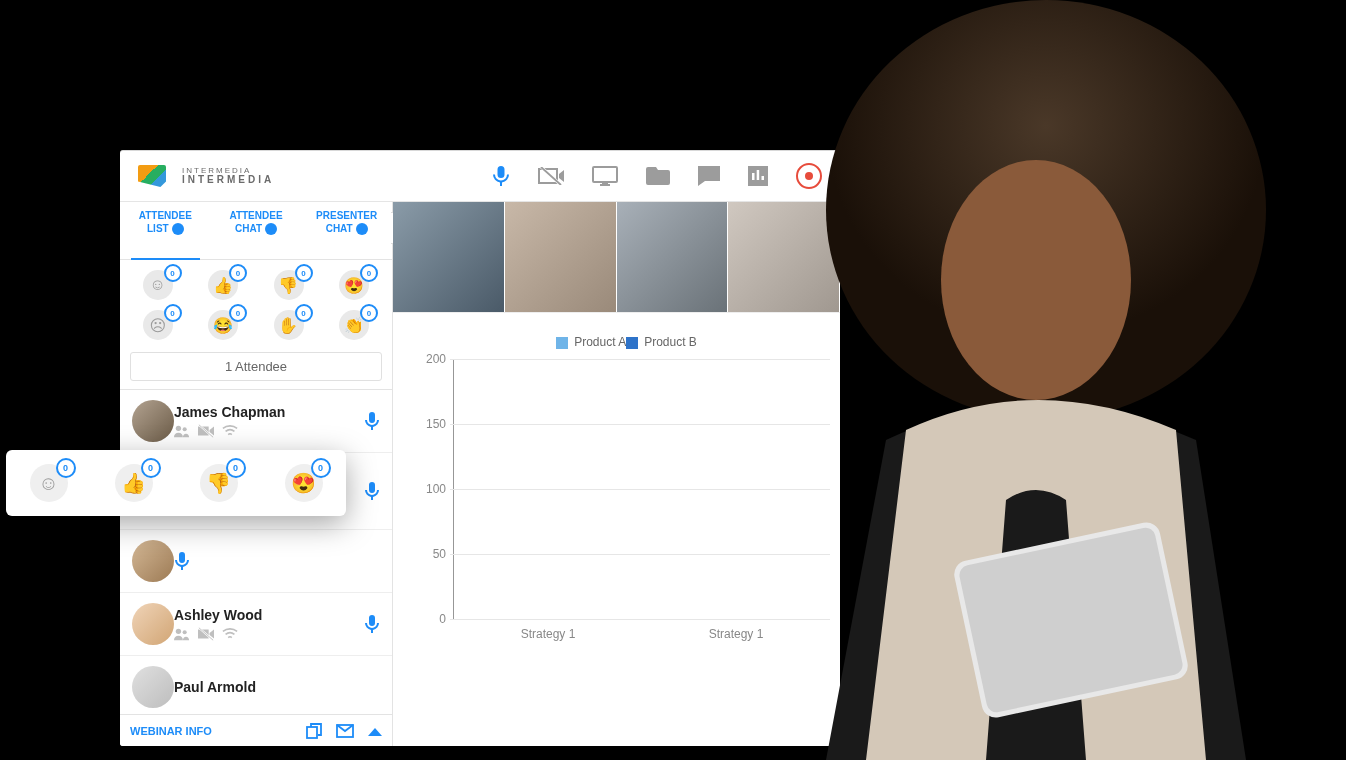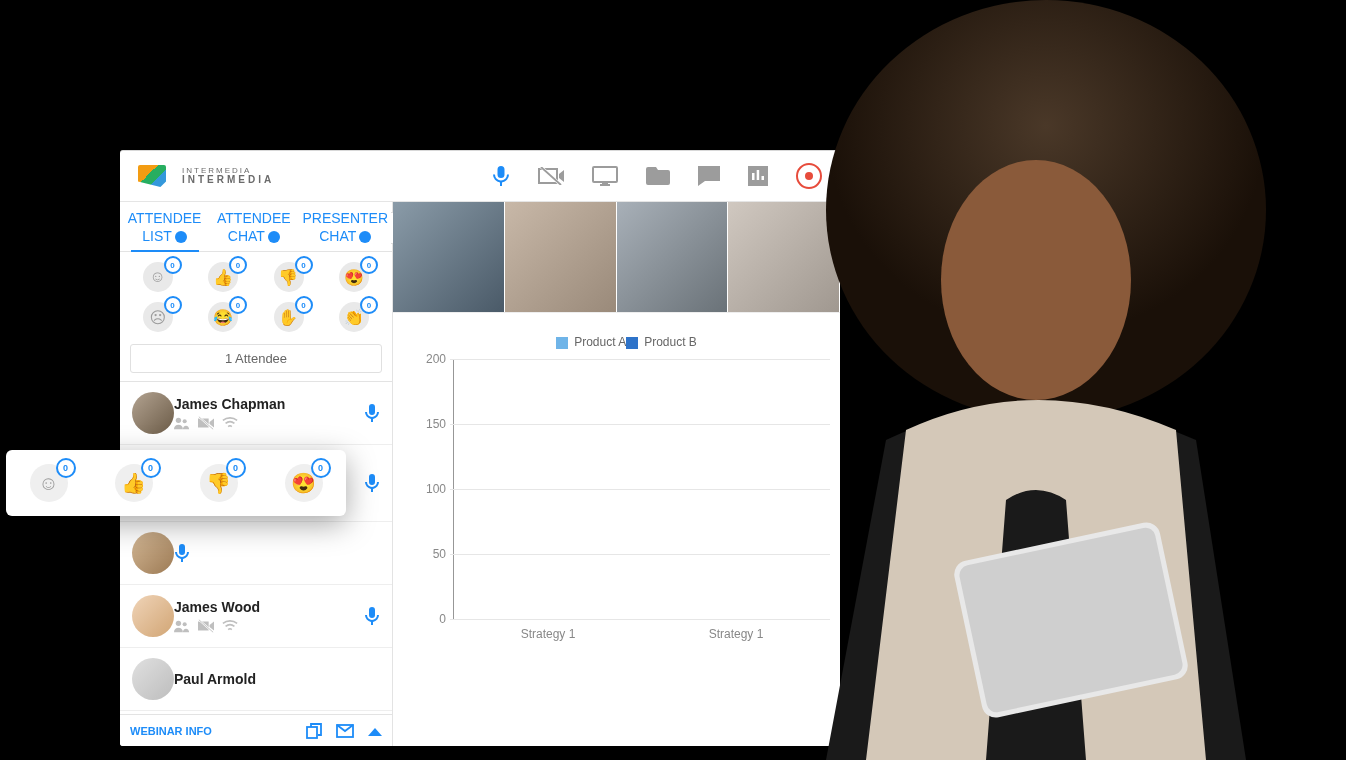--- a/index.html
+++ b/index.html
@@ -17,21 +17,21 @@
   .tbar-center{margin-left:auto;display:flex;align-items:center;gap:28px}
   .tbar-icon{color:#9c9c9c}
   .tbar-icon svg{display:block}
   .tbar-icon.mic{color:#1d8cf8}
   .rec{width:22px;height:22px;border-radius:50%;border:2px solid #e74c3c;display:flex;align-items:center;justify-content:center}
   .rec::after{content:"";width:8px;height:8px;border-radius:50%;background:#e74c3c}
   
   .body{display:flex;height:calc(100% - 50px)}
   .sidebar{width:272px;border-right:1px solid #e3e3e3;display:flex;flex-direction:column;background:#fff}
   .tabs{display:flex;border-bottom:1px solid #e3e3e3}
-  .tab{flex:1;text-align:center;font-size:14px;font-weight:400;color:#1d8cf8;padding:8px 4px 6px;line-height:1.25;position:relative;cursor:pointer}
+  .tab{flex:1;text-align:center;font-size:10px;font-weight:700;color:#1d8cf8;padding:8px 4px 24px;line-height:1.25;position:relative;cursor:pointer}
   .tab.active::after{content:"";position:absolute;left:12%;right:12%;bottom:-1px;height:2px;background:#1d8cf8}
   .tab-badge{display:inline-block;vertical-align:middle;width:12px;height:12px;border-radius:50%;background:#1d8cf8;margin-left:3px}
   
   .reactions{padding:10px 8px 6px;display:grid;grid-template-columns:repeat(4,1fr);row-gap:10px;column-gap:6px}
   .react{position:relative;display:flex;align-items:center;justify-content:center}
   .react-emoji{width:30px;height:30px;border-radius:50%;background:#e9e9e9;display:flex;align-items:center;justify-content:center;font-size:16px;color:#9c9c9c}
   .react-count{position:absolute;top:-6px;right:6px;min-width:14px;height:14px;border-radius:50%;border:2px solid #1d8cf8;background:#fff;color:#1d8cf8;font-size:8px;display:flex;align-items:center;justify-content:center;font-weight:700}
   .attendee-count{margin:6px 10px 8px;border:1px solid #e0e0e0;border-radius:3px;text-align:center;font-size:13px;color:#666;padding:6px 0}
   
   .plist{flex:1;overflow:hidden;border-top:1px solid #e3e3e3}
@@ -227,21 +227,21 @@
           </div>
           <div class="prow">
             <div class="avatar" style="background:linear-gradient(135deg,#d4b896,#9c7a54)"></div>
             <svg class="pmic" width="16" height="20" viewBox="0 0 16 20" fill="currentColor">
                 <path d="M8 12a3 3 0 0 0 3-3V4a3 3 0 1 0-6 0v5a3 3 0 0 0 3 3zm5-3a5 5 0 0 1-10 0H1a7 7 0 0 0 6 6.9V19h2v-3.1A7 7 0 0 0 15 9z"></path>
               </svg>
           </div>
           <div class="prow">
             <div class="avatar" style="background:linear-gradient(135deg,#f0d4b8,#d1a574)"></div>
             <div class="pmeta">
-              <div class="pname">James Wood</div>
+              <div class="pname">Ashley Wood</div>
               <div class="picons">
                 <svg class="pico" fill="currentColor" viewBox="0 0 18 14">
                     <circle cx="5" cy="4" r="3"></circle>
                     <circle cx="12" cy="5" r="2.3"></circle>
                     <path d="M0 14c0-3 2-5 5-5s5 2 5 5zm10 0c0-2.2 1.5-4 3.5-4s3.5 1.8 3.5 4z"></path>
                   </svg>
                 <svg class="pico" fill="currentColor" viewBox="0 0 18 14">
                     <path d="M0 2h12v10H0zM18 2l-5 4v2l5 4z"></path>
                     <path d="M1 0l16 14" stroke="#fff" stroke-width="2"></path>
                     <path d="M1 0l16 14" stroke="currentColor" stroke-width="1"></path>

